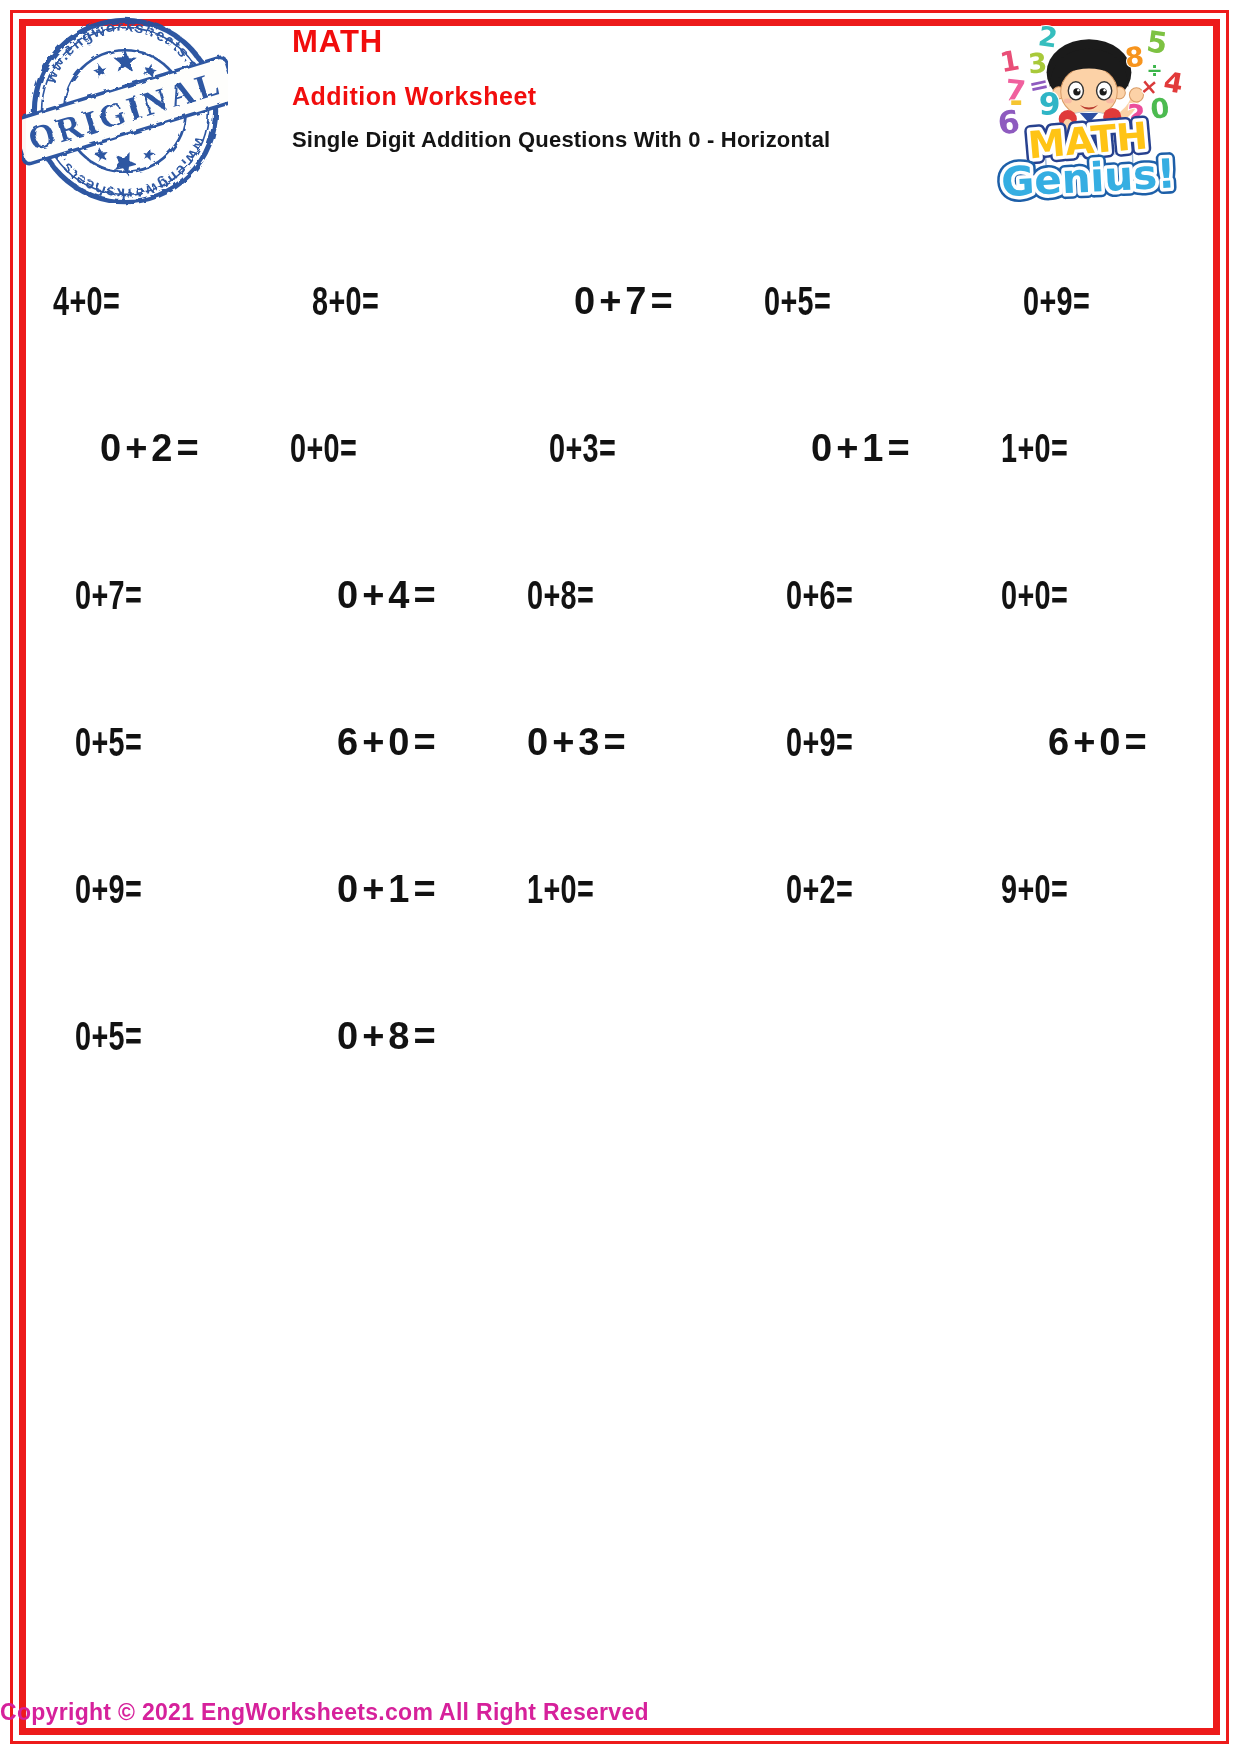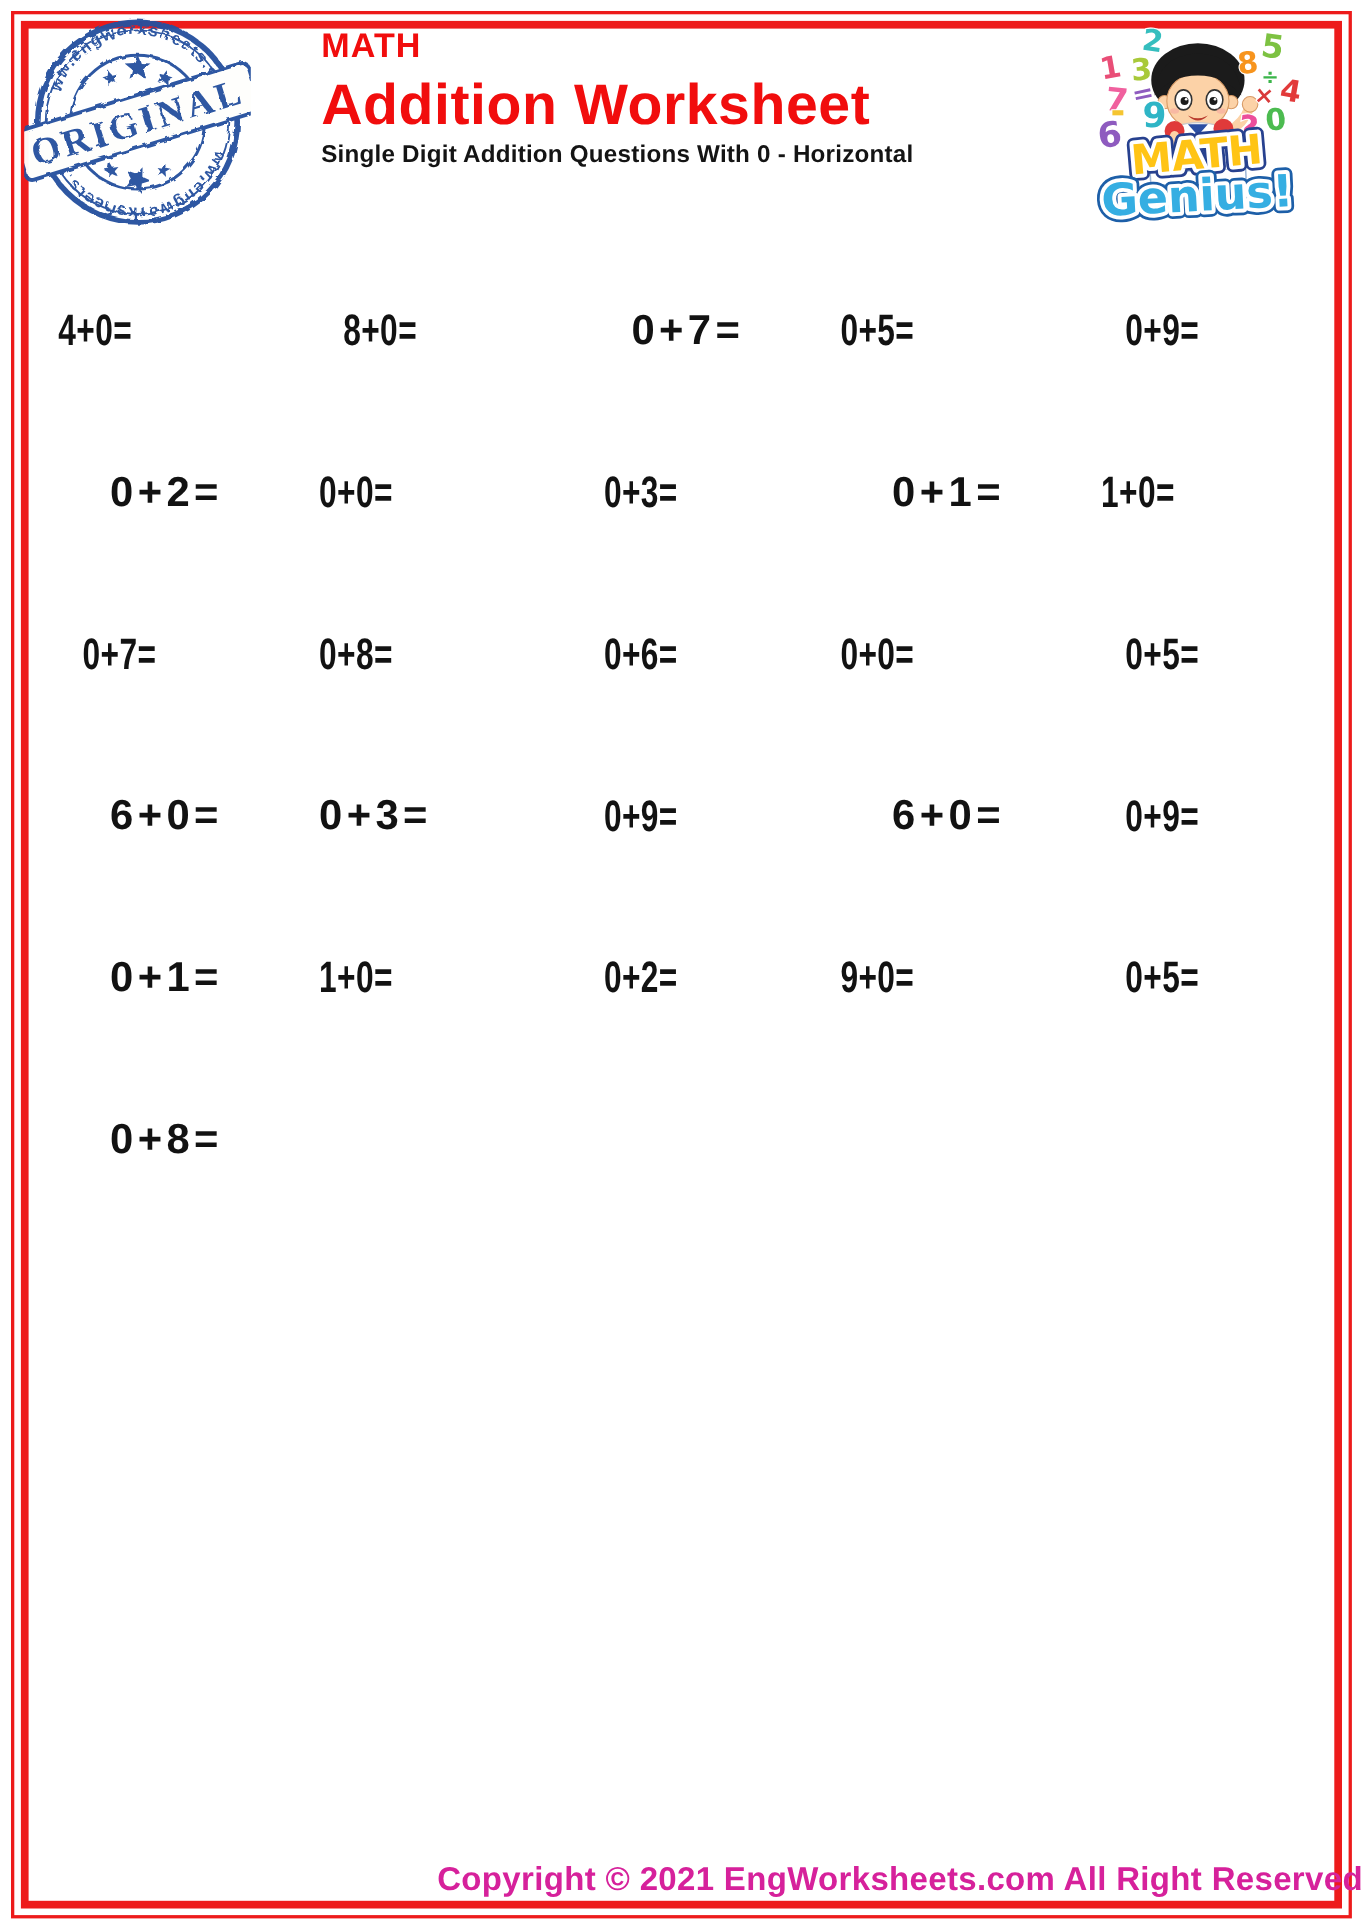--- a/index.html
+++ b/index.html
@@ -21,21 +21,21 @@
     pointer-events:none;
   }
   
   .stamp{ position:absolute; left:22px; top:12px; }
   .stamp text{ font-family:"Liberation Sans", sans-serif; }
   .stamp .arc-text{ font-size:14.5px; font-weight:bold; letter-spacing:1.5px; fill:var(--blue,#26519F); }
   .stamp .banner-text{ font-family:"Liberation Serif", serif; font-size:33px; font-weight:bold; letter-spacing:3px; fill:var(--blue,#26519F); }
   
   .titles{ position:absolute; left:292px; top:24px; }
   .title-main{ font-size:31px; font-weight:bold; color:var(--red-title,#F10D0D); line-height:36px; letter-spacing:1px;}
-  .title-sub{ font-size:52px; font-weight:bold; color:var(--red-title,#F10D0D); line-height:44px; margin-top:14px; letter-spacing:0.5px;}
+  .title-sub{ font-size:25px; font-weight:bold; color:var(--red-title,#F10D0D); line-height:44px; margin-top:14px; letter-spacing:0.5px;}
   .title-desc{ font-size:22px; font-weight:bold; color:#141414; margin-top:9px; letter-spacing:0.2px;}
   
   .logo{ position:absolute; left:983px; top:14px; }
   .logo text{ font-family:"DejaVu Sans", sans-serif; font-weight:bold; }
   .float-ch{ paint-order:stroke; stroke:#ffffff; stroke-width:2px; }
   .lg-back{ fill:none; stroke:#27418F; stroke-width:12px; stroke-linejoin:round; }
   .lg-back2{ fill:none; stroke:#1D5FA8; stroke-width:12px; stroke-linejoin:round; }
   .lg-math{ fill:#FFC415; stroke:#ffffff; stroke-width:7px; paint-order:stroke; stroke-linejoin:round; }
   .lg-gen{ fill:#35AEE2; stroke:#ffffff; stroke-width:7px; paint-order:stroke; stroke-linejoin:round; }
   
@@ -46,22 +46,22 @@
   .cell{ display:flex; align-items:center; }
   .cell.c1{ padding-left:26px; }
   .cell.c2{ padding-left:48px; }
   .cell.c3{ padding-left:73px; }
   .expr{ font-size:40px; font-weight:bold; color:#121212; white-space:nowrap; }
   .expr.narrow{ display:inline-block; transform:scaleX(0.72); transform-origin:left center; letter-spacing:0.5px; }
   .expr.wide{ letter-spacing:4px; font-size:38px; }
   
   .footer{
     position:absolute; left:0; right:0; bottom:28px;
-    text-align:right;
-    font-size:30px; font-weight:bold;
+    text-align:left;
+    font-size:23px; font-weight:bold;
     color:var(--magenta,#D6219B);
     letter-spacing:0.3px;
   }
 </style>
 </head>
 <body>
 
 <div class="border-outer"></div>
 <div class="border-inner"></div>
 
@@ -199,20 +199,23 @@
     </div>
     <div class="cell c3">
       <span class="expr wide">0+1=</span>
     </div>
     <div class="cell c1">
       <span class="expr narrow">1+0=</span>
     </div>
     <div class="cell c2">
       <span class="expr narrow">0+7=</span>
     </div>
+    <div class="cell c3">
+      <span class="expr wide">0+4=</span>
+    </div>
     <div class="cell c1">
       <span class="expr narrow">0+8=</span>
     </div>
     <div class="cell c2">
       <span class="expr narrow">0+6=</span>
     </div>
     <div class="cell c1">
       <span class="expr narrow">0+0=</span>
     </div>
     <div class="cell c2">

